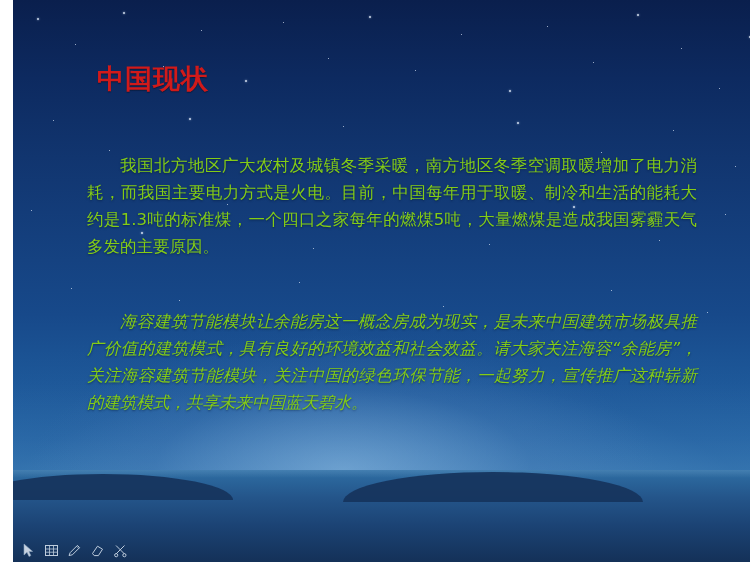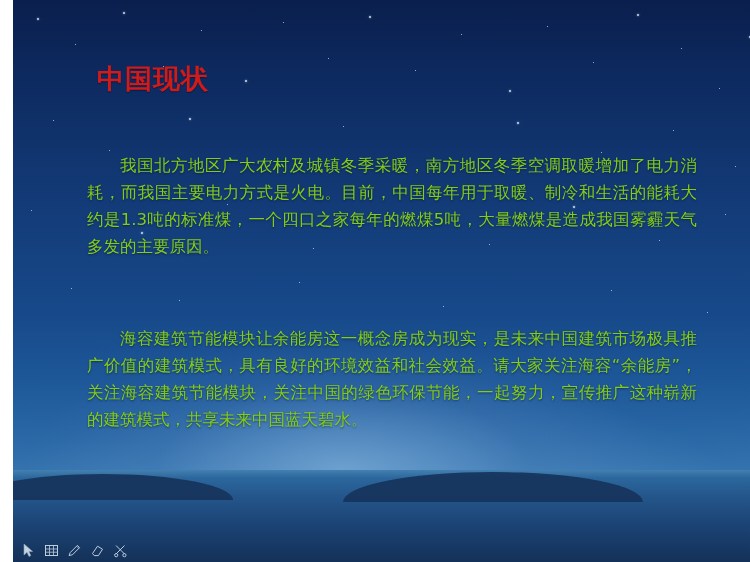--- a/index.html
+++ b/index.html
@@ -103,21 +103,21 @@
     width: 610px;
     color: #84cc16;
     font-size: 16.5px;
     line-height: 27px;
     text-align: justify;
     text-indent: 33px;
     text-shadow: 0 1px 2px rgba(0,20,50,0.55);
     font-family: "DejaVu Sans", "Liberation Sans", sans-serif;
   }
   .para.p1 { top: 152px; }
-  .para.p2 { top: 325px; }
+  .para.p2 { top: 308px; font-style: italic; }
   
   .toolbar {
     position: absolute;
     left: 0;
     bottom: 0;
     width: 750px;
     height: 24px;
     display: flex;
     align-items: center;
     gap: 8px;

